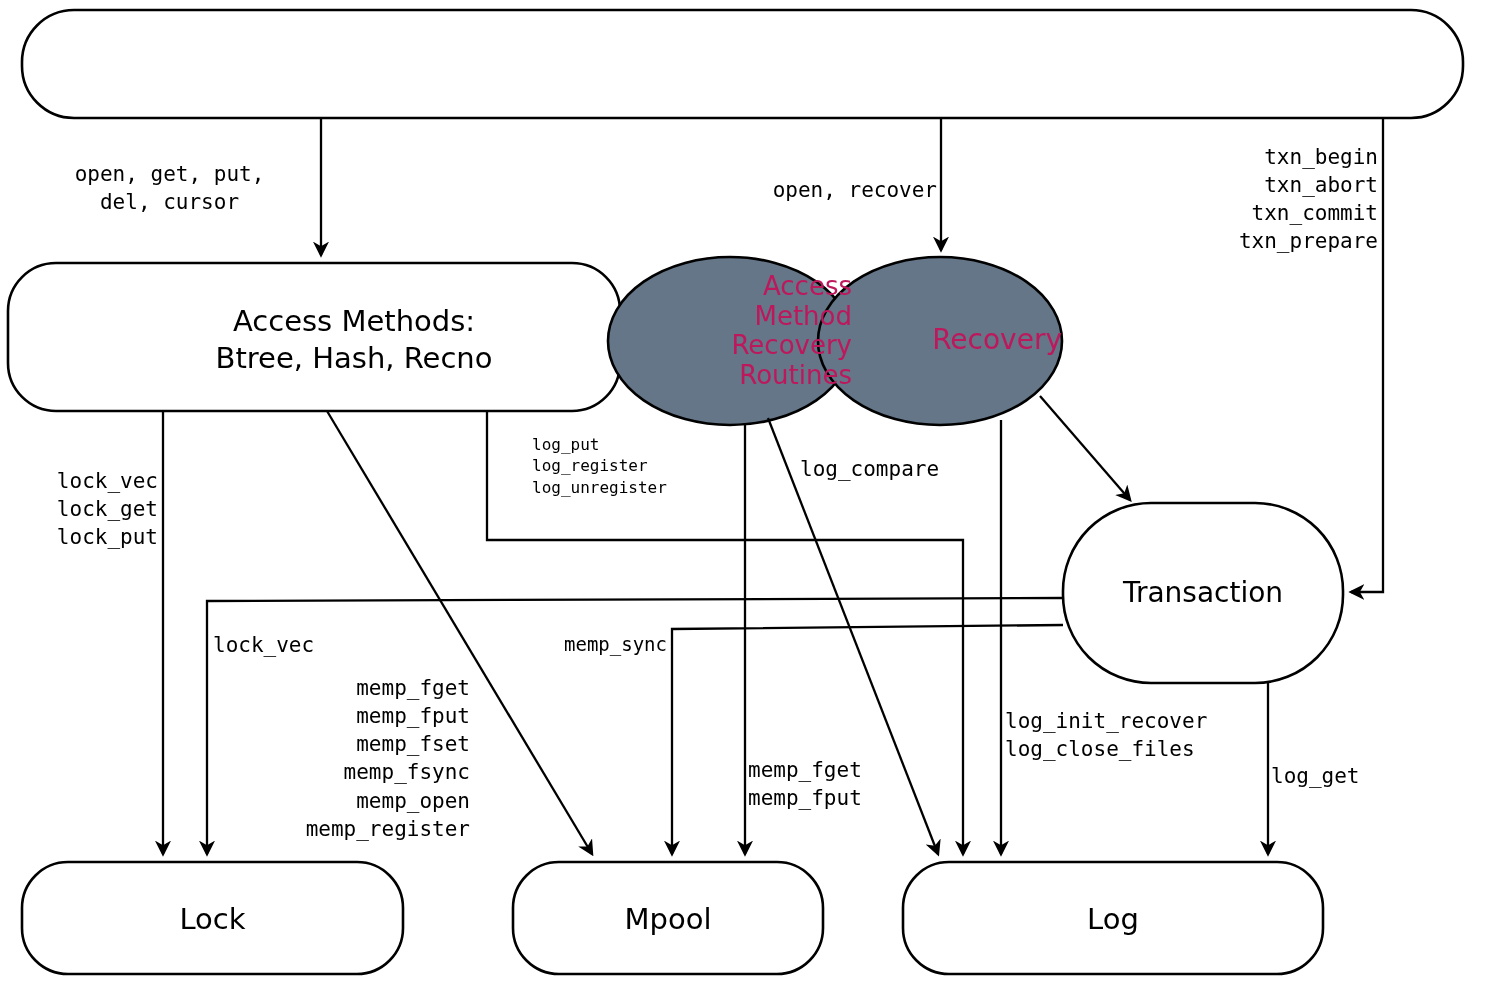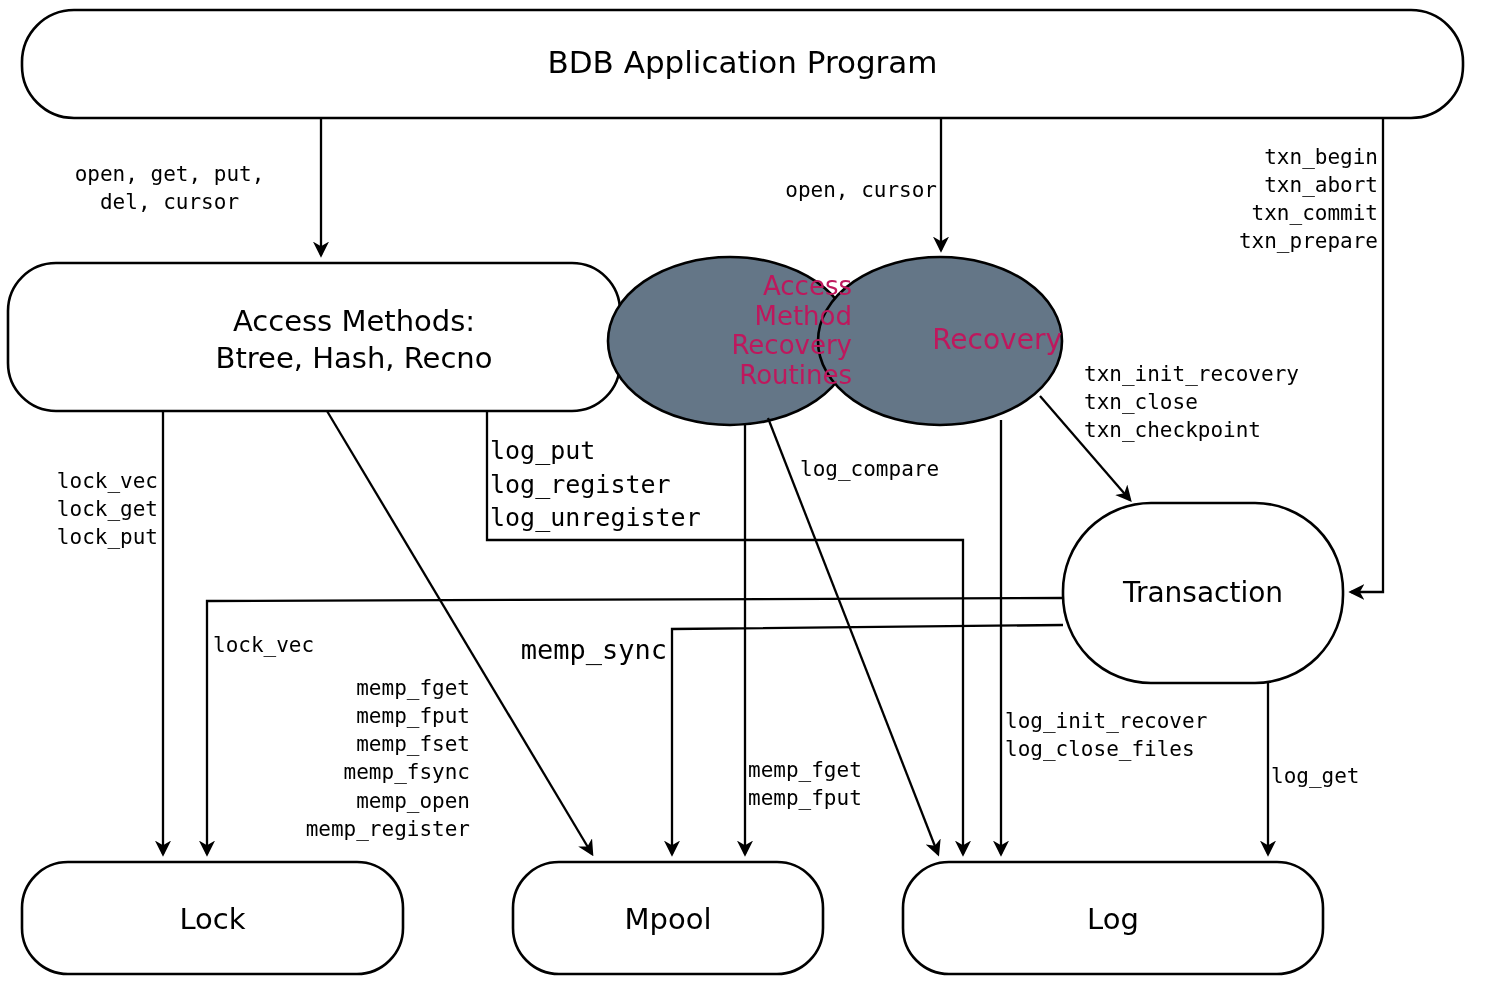--- a/index.html
+++ b/index.html
@@ -100,21 +100,20 @@
       <path d="M 1040 396 L 1130 500" marker-end="url(#arrow)"></path>
 
       <path d="M 1063 598 L 207 601 L 207 854" marker-end="url(#arrow)"></path>
 
       <path d="M 1063 625 L 672 629 L 672 854" marker-end="url(#arrow)"></path>
 
       <path d="M 1268 683 L 1268 854" marker-end="url(#arrow)"></path>
     </g>
   </svg>
 
-  <div class="node-text" style="left:22px; top:44px; width:1441px; font-size:31px;">BDB Application Program</div>
 
   <div class="node-text" style="left:8px; top:303px; width:612px; font-size:29px; line-height:1.26;padding-left:40px;">Access Methods:
 Btree, Hash, Recno</div>
 
   <div class="ellipse-text" style="left:608px; top:272px; width:244px; font-size:26px;">Access
 Method
 Recovery
 Routines</div>
 
   <div class="ellipse-text" style="left:818px; top:324px; width:244px; font-size:28px;">Recovery</div>
@@ -123,51 +122,48 @@
 
   <div class="node-text" style="left:22px; top:902px; width:381px; font-size:29px;">Lock</div>
 
   <div class="node-text" style="left:513px; top:902px; width:310px; font-size:29px;">Mpool</div>
 
   <div class="node-text" style="left:903px; top:902px; width:420px; font-size:29px;">Log</div>
 
   <div class="edge-label lbl-right" style="left:21px; top:160px; width:297px; font-size:21px;text-align:center;">open, get, put,
 del, cursor</div>
 
-  <div class="edge-label lbl-right" style="left:640px; top:176px; width:297px; font-size:21px;">open, cursor</div>
+  <div class="edge-label lbl-right" style="left:640px; top:176px; width:297px; font-size:21px;">open, recover</div>
 
   <div class="edge-label lbl-right" style="left:1080px; top:143px; width:298px; font-size:21px;">txn_begin
 txn_abort
 txn_commit
 txn_prepare</div>
 
   <div class="edge-label lbl-right" style="left:0px; top:467px; width:158px; font-size:21px;">lock_vec
 lock_get
 lock_put</div>
 
-  <div class="edge-label lbl-left" style="left:490px; top:434px; width:320px; font-size:25px;">log_put
+  <div class="edge-label lbl-left" style="left:490px; top:434px; width:320px; font-size:16px;padding-left:42px;">log_put
 log_register
 log_unregister</div>
 
-  <div class="edge-label lbl-left" style="left:1084px; top:360px; width:320px; font-size:21px;">txn_init_recovery
-txn_close
-txn_checkpoint</div>
 
   <div class="edge-label lbl-left" style="left:800px; top:455px; width:220px; font-size:21px;">log_compare</div>
 
   <div class="edge-label lbl-left" style="left:213px; top:631px; width:200px; font-size:21px;">lock_vec</div>
 
   <div class="edge-label lbl-right" style="left:180px; top:674px; width:290px; font-size:21px;">memp_fget
 memp_fput
 memp_fset
 memp_fsync
 memp_open
 memp_register</div>
 
-  <div class="edge-label lbl-right" style="left:400px; top:632px; width:267px; font-size:27px;">memp_sync</div>
+  <div class="edge-label lbl-right" style="left:400px; top:632px; width:267px; font-size:19px;">memp_sync</div>
 
   <div class="edge-label lbl-left" style="left:748px; top:756px; width:250px; font-size:21px;">memp_fget
 memp_fput</div>
 
   <div class="edge-label lbl-left" style="left:1005px; top:707px; width:290px; font-size:21px;">log_init_recover
 log_close_files</div>
 
   <div class="edge-label lbl-left" style="left:1271px; top:762px; width:180px; font-size:21px;">log_get</div>
 
 </div>

